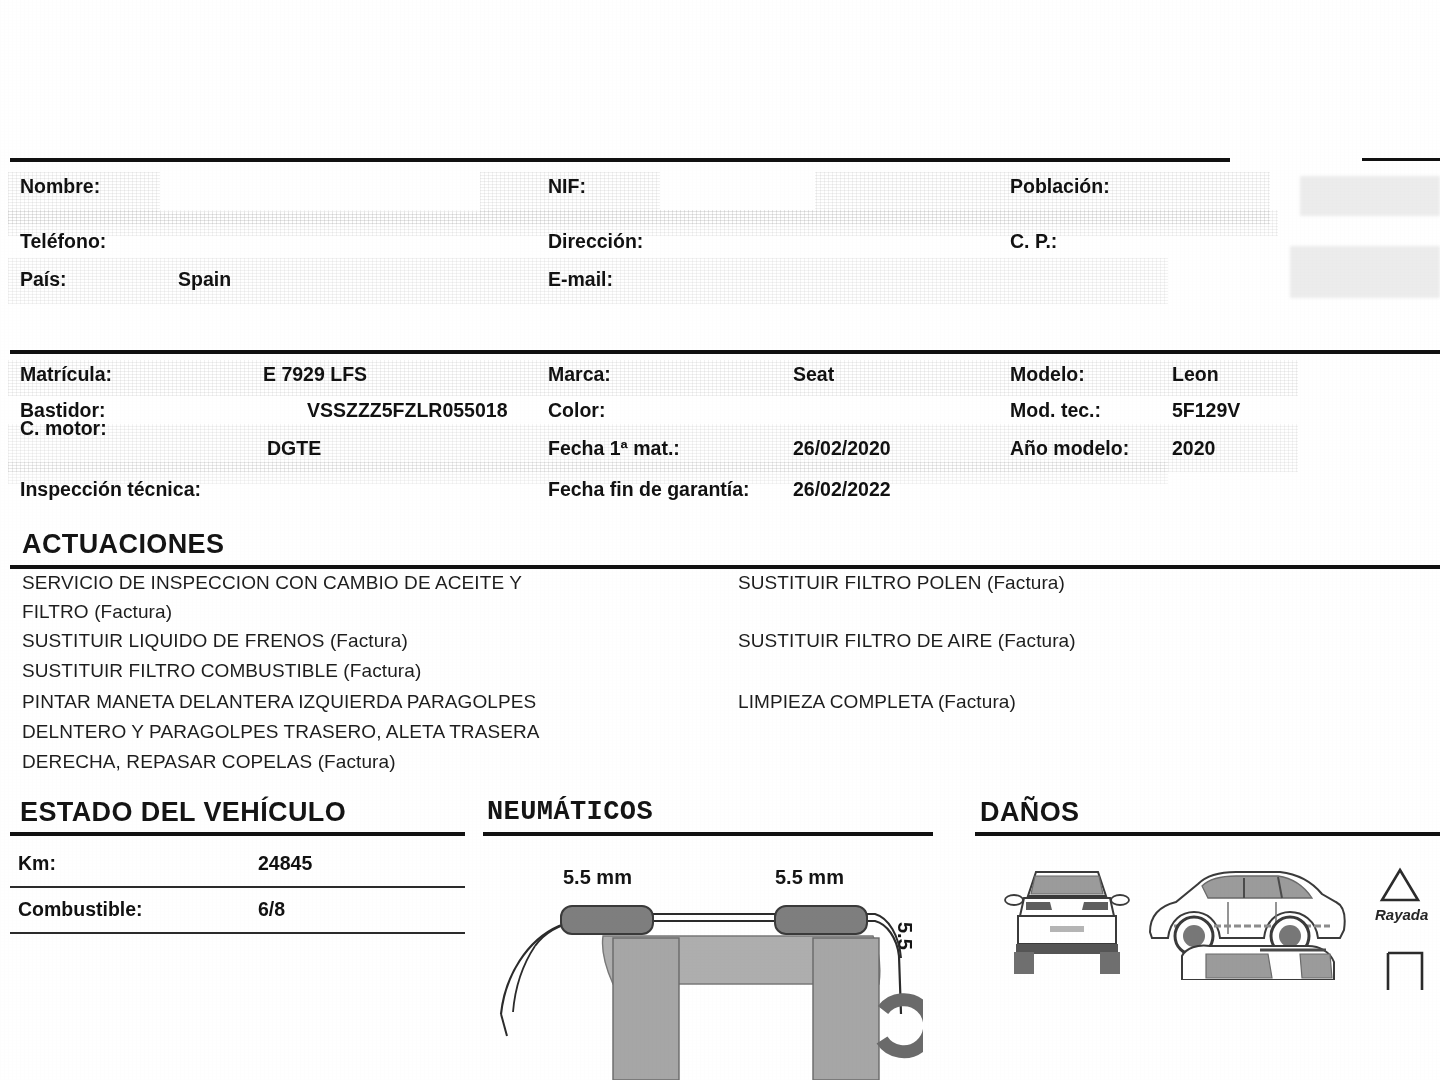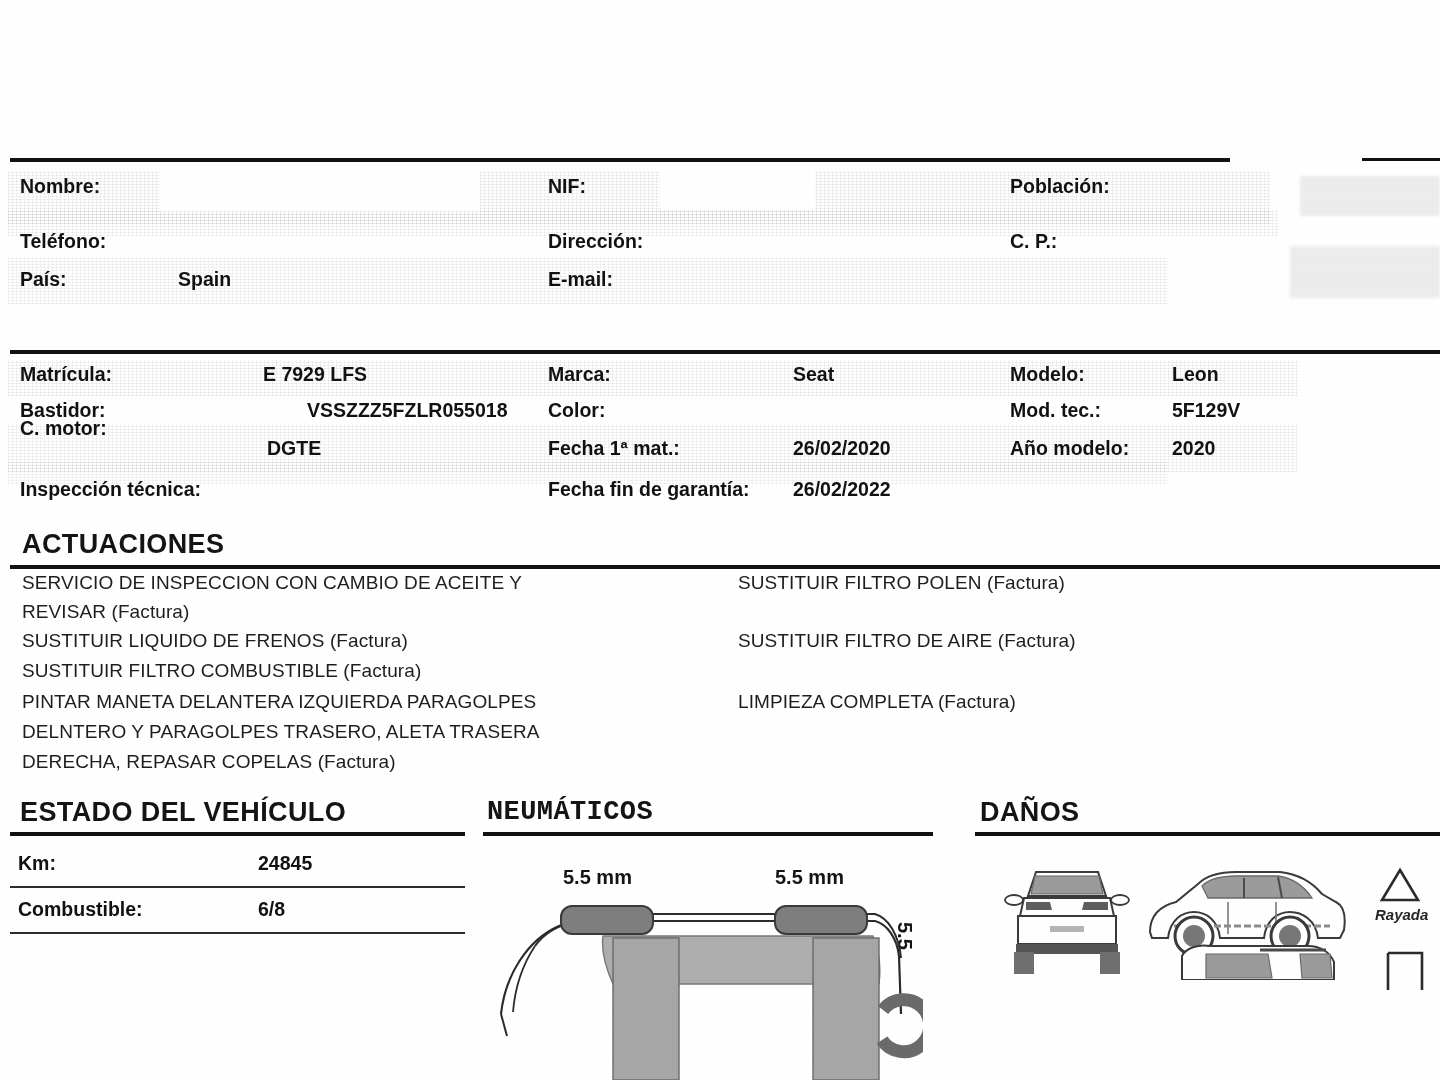--- a/index.html
+++ b/index.html
@@ -195,21 +195,21 @@
   <div class="lbl" style="left:20px; top:478px;">Inspección técnica:</div>
   <div class="val" style="left:300px; top:478px;"></div>
 
   <div class="lbl" style="left:548px; top:478px;">Fecha fin de garantía:</div>
   <div class="val" style="left:793px; top:478px;">26/02/2022</div>
 
   <div class="sec-title" style="left:22px; top:529px;">ACTUACIONES</div>
   <div class="rule" style="left:10px; top:565px; width:1430px; height:4px;"></div>
 
   <div class="act" style="left:22px; top:572px;">SERVICIO DE INSPECCION CON CAMBIO DE ACEITE Y</div>
-  <div class="act" style="left:22px; top:601px;">REVISAR (Factura)</div>
+  <div class="act" style="left:22px; top:601px;">FILTRO (Factura)</div>
   <div class="act" style="left:22px; top:630px;">SUSTITUIR LIQUIDO DE FRENOS (Factura)</div>
   <div class="act" style="left:22px; top:660px;">SUSTITUIR FILTRO COMBUSTIBLE (Factura)</div>
   <div class="act" style="left:22px; top:691px;">PINTAR MANETA DELANTERA IZQUIERDA PARAGOLPES</div>
   <div class="act" style="left:22px; top:751px;">DERECHA, REPASAR COPELAS  (Factura)</div>
   <div class="act" style="left:22px; top:721px;">DELNTERO Y PARAGOLPES TRASERO, ALETA TRASERA</div>
 
   <div class="act" style="left:738px; top:572px;">SUSTITUIR FILTRO POLEN (Factura)</div>
   <div class="act" style="left:738px; top:630px;">SUSTITUIR FILTRO DE AIRE (Factura)</div>
   <div class="act" style="left:738px; top:691px;">LIMPIEZA COMPLETA (Factura)</div>
 

